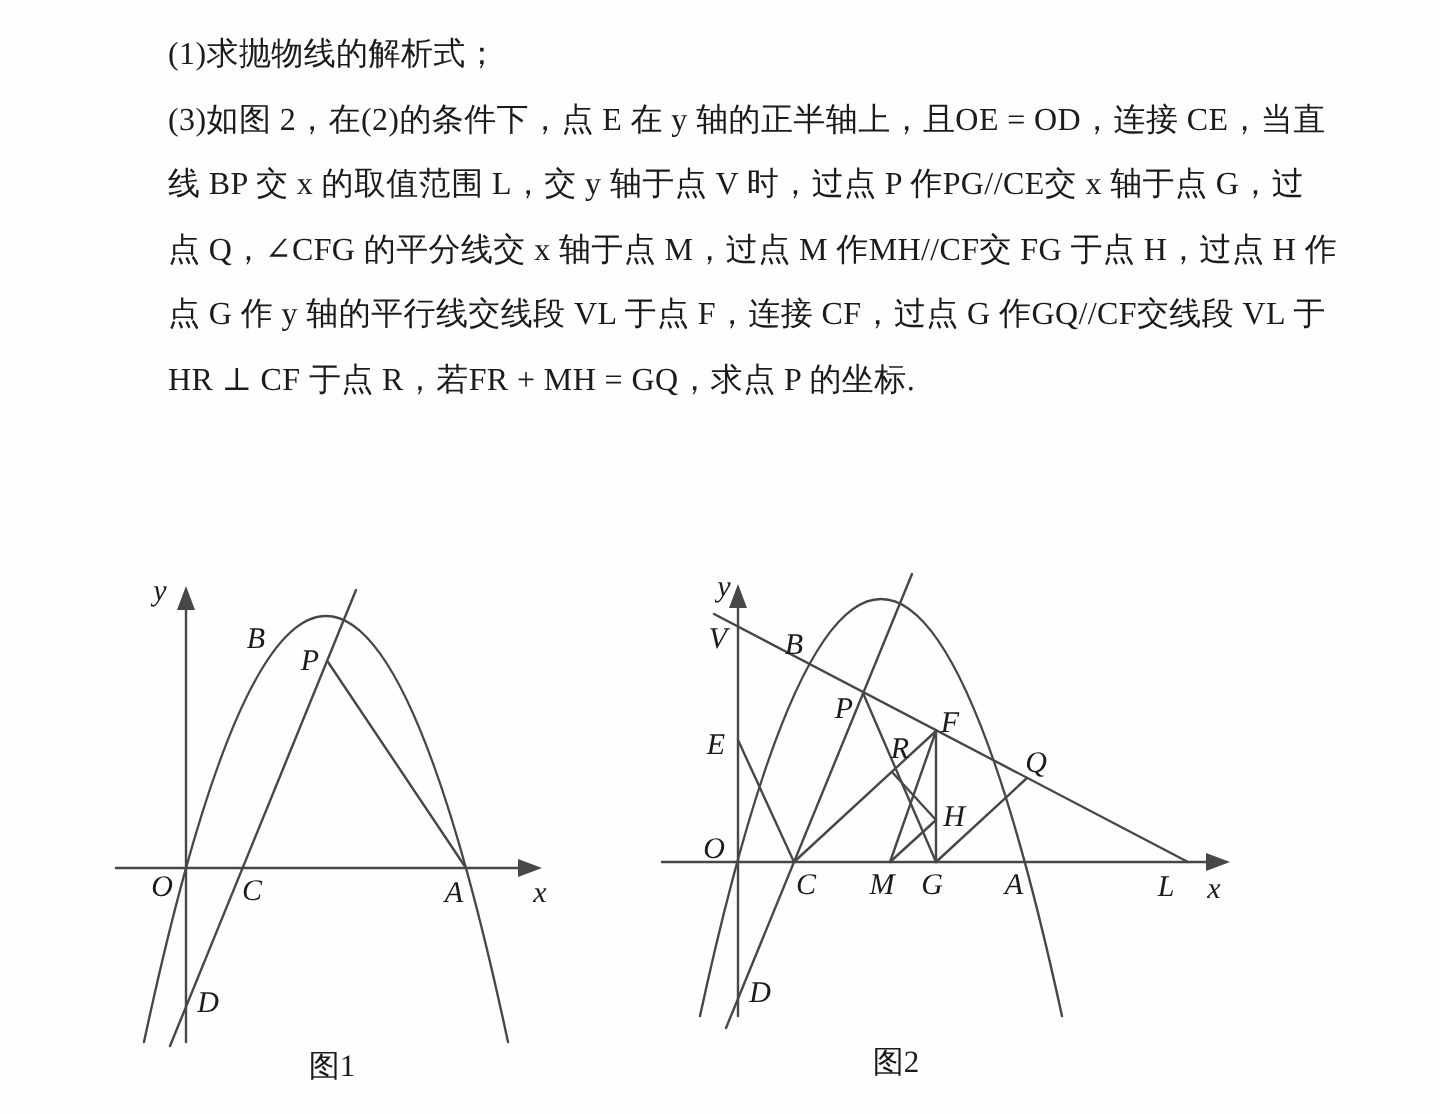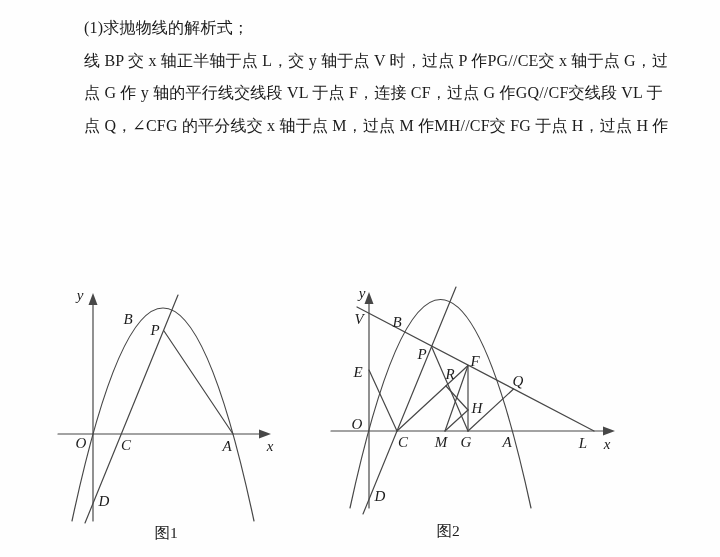--- a/index.html
+++ b/index.html
@@ -23,23 +23,25 @@
     fill:#1b1b1b;text-anchor:middle;
   }
 </style>
 </head>
 <body>
 
 <div class="page">
 
   <div class="problem">
     <div class="line">(1)求抛物线的解析式；</div>
-    <div class="line">线 BP 交 x 轴正半轴于点 L，交 y 轴于点 V 时，过点 P 作PG//CE交 x 轴于点 G，过</div>
+    <div class="line">(3)如图 2，在(2)的条件下，点 E 在 y 轴的正半轴上，且OE = OD，连接 CE，当直</div>
+    <div class="line">线 BP 交 x 的取值范围 L，交 y 轴于点 V 时，过点 P 作PG//CE交 x 轴于点 G，过</div>
+    <div class="line">点 Q，∠CFG 的平分线交 x 轴于点 M，过点 M 作MH//CF交 FG 于点 H，过点 H 作</div>
     <div class="line">点 G 作 y 轴的平行线交线段 VL 于点 F，连接 CF，过点 G 作GQ//CF交线段 VL 于</div>
-    <div class="line">点 Q，∠CFG 的平分线交 x 轴于点 M，过点 M 作MH//CF交 FG 于点 H，过点 H 作</div>
+    <div class="line">HR ⊥ CF 于点 R，若FR + MH = GQ，求点 P 的坐标.</div>
   </div>
 
   <svg class="figures-svg" viewBox="0 0 720 557">
 
     <g>
       <path class="stroke" d="M93,521 L93,300"></path>
       <path class="arrow" d="M93,293 L88.5,305 L97.5,305 Z"></path>
       <path class="stroke" d="M58,434 L263,434"></path>
       <path class="arrow" d="M271,434 L259,429.5 L259,438.5 Z"></path>
 

